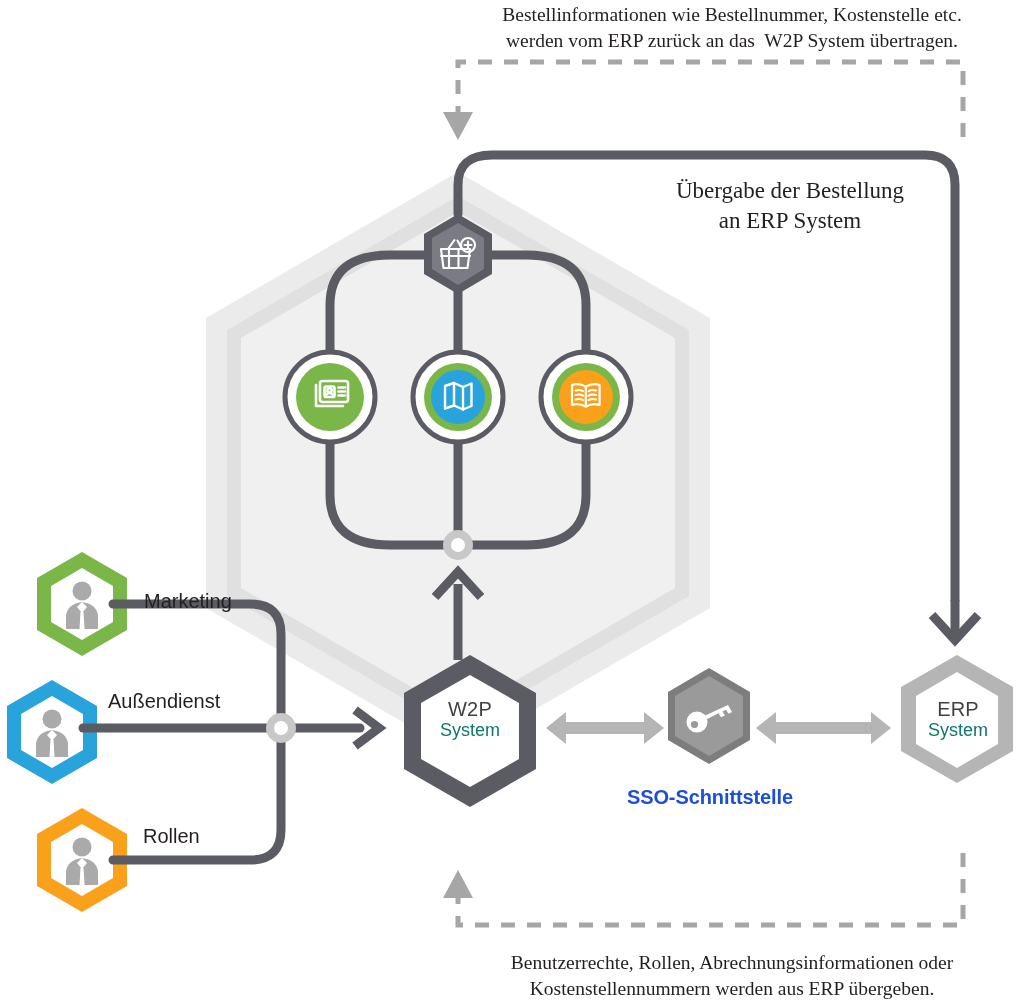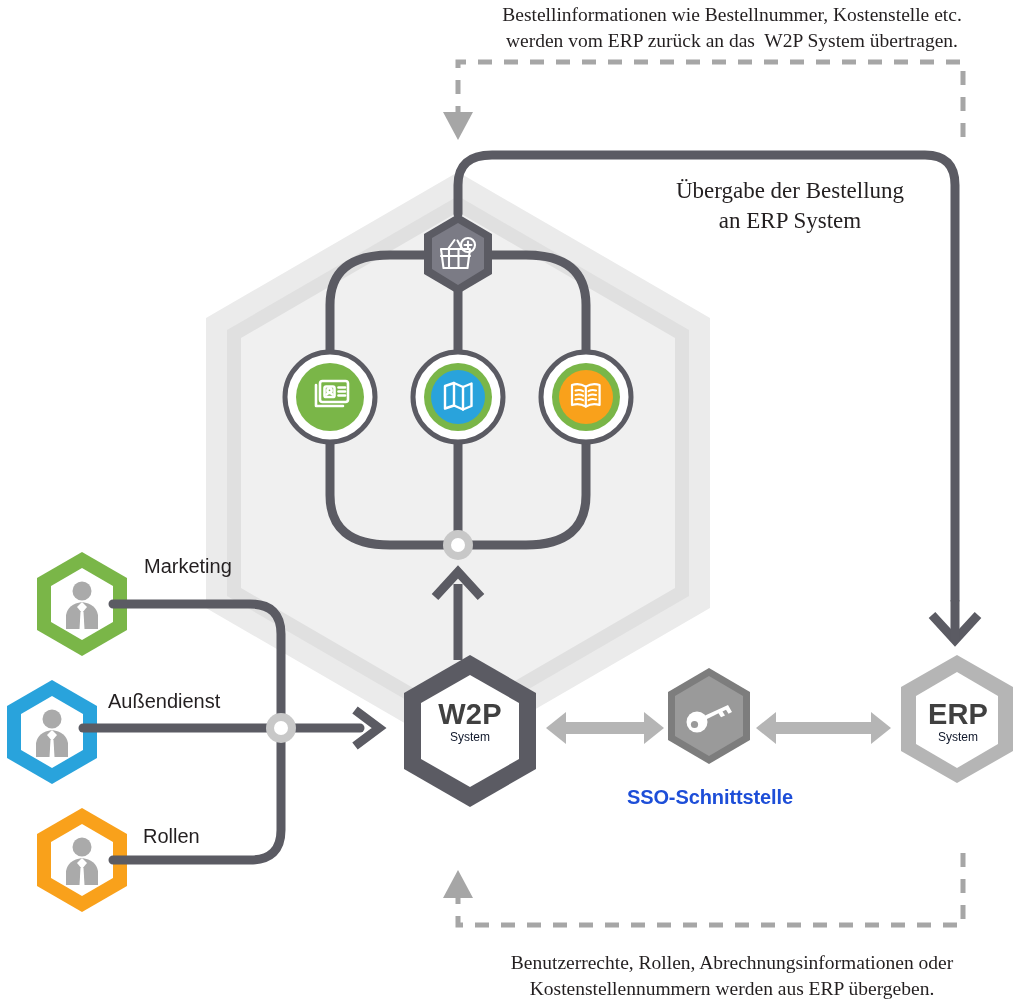--- a/index.html
+++ b/index.html
@@ -54,34 +54,34 @@
   }
   #sso-sub {
     font-size: 18.5px; color: #231f20; margin-top: 1px;
   }
   .node-label {
     position: absolute;
     font-size: 20px;
     color: #231f20;
     white-space: nowrap;
   }
-  #label-marketing { left: 144px; top: 555px; }
+  #label-marketing { left: 144px; top: 590px; }
   #label-aussendienst { left: 108px; top: 690px; }
   #label-filiale { left: 143px; top: 825px; }
   .hex-text {
     position: absolute;
     text-align: center;
     width: 120px;
   }
   .hex-text .main {
-    font-size: 29px; font-weight: bold; color: #404040;
+    font-size: 20px; font-weight: normal; color: #404040;
     letter-spacing: 0.2px;
   }
   .hex-text .sub {
-    font-size: 12px; color: #0f172a; margin-top: -1px;
+    font-size: 18px; color: #0f766e; margin-top: -1px;
   }
   #w2p-text { left: 410px; top: 698px; }
   #erp-text { left: 898px; top: 698px; }
 </style>
 </head>
 <body>
 
 <div id="stage">
 
   <svg id="diagram" viewBox="0 0 1024 1001">

